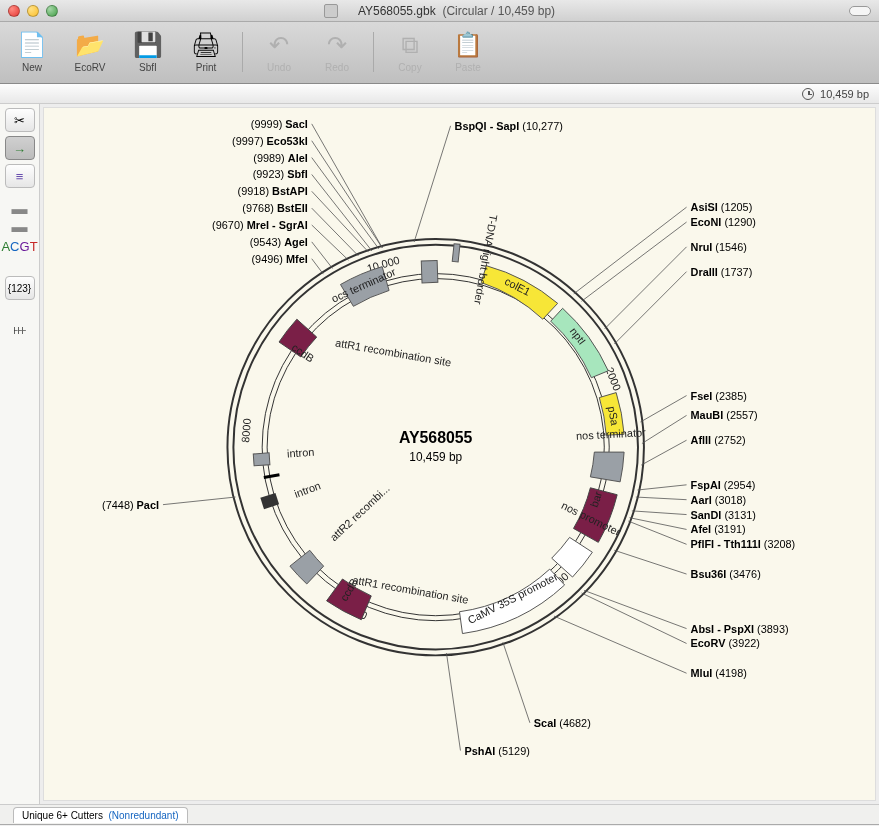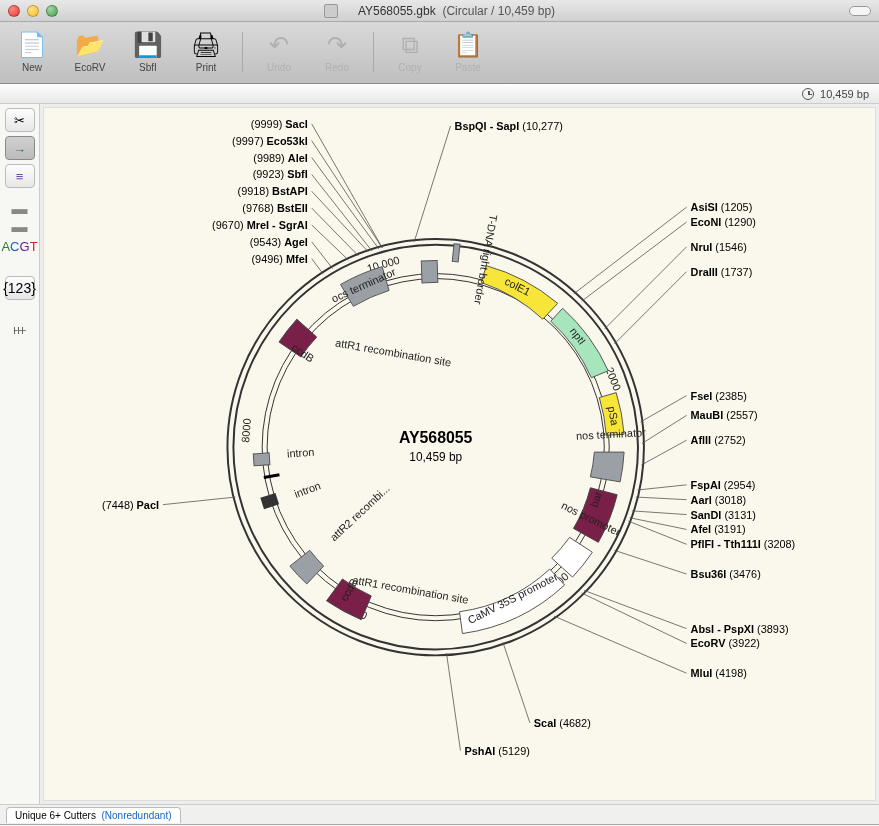--- a/index.html
+++ b/index.html
@@ -27,21 +27,21 @@
   .status-icon::before{content:"";position:absolute;left:5px;top:5px;width:4px;height:1.5px;background:#555;}
   .workspace{display:flex;height:700px;}
   .side-tools{width:40px;background:#f7f7f4;border-right:1px solid #ccc;display:flex;flex-direction:column;align-items:center;padding-top:4px;gap:4px;}
   .side-btn{width:30px;height:24px;border:1px solid #bbb;border-radius:4px;background:linear-gradient(#fefefe,#e6e6e6);display:flex;align-items:center;justify-content:center;font-size:13px;cursor:pointer;}
   .side-btn.active{background:linear-gradient(#d0d0d0,#bcbcbc);border-color:#888;}
   .side-sep{height:10px;}
   .acgt{font-size:13px;letter-spacing:0;}
   .acgt .a{color:#2e7d32;}.acgt .c{color:#1565c0;}.acgt .g{color:#6a1b9a;}.acgt .t{color:#c62828;}
   .canvas-wrap{flex:1;background:#faf8ec;position:relative;border:1px solid #ddd;margin:3px;}
   .plasmid-svg{position:absolute;inset:0;}
-  .bottom-tabs-row{height:20px;background:#f0f0ee;border-top:1px solid #ccc;display:flex;align-items:center;padding-left:6px;gap:8px;font-size:10px;}
+  .bottom-tabs-row{height:20px;background:#f0f0ee;border-top:1px solid #ccc;display:flex;align-items:center;padding-left:13px;gap:8px;font-size:10px;}
   .nonred{color:#1565c0;}
   .bottom-bar{height:22px;background:linear-gradient(#f0f0f0,#d8d8d8);border-top:1px solid #aaa;display:flex;align-items:center;padding:0 8px;gap:0;}
   .enzyme-label{font-size:11px;}
   .enzyme-label .name{font-weight:700;}
   .enzyme-label .pos{font-weight:400;color:#444;}
   .feature-label{font-size:11px;fill:#222;}
   .center-title{font-size:16px;font-weight:700;text-anchor:middle;}
   .center-sub{font-size:12px;text-anchor:middle;}
 </style>
 </head>
@@ -118,21 +118,21 @@
         <span style="color:#6a4fb0">≡</span>
       </div>
     <div class="side-sep"></div>
     <div class="side-btn" style="border:none;background:none">
         <span style="font-size:16px;color:#888">▬<br>▬</span>
       </div>
     <div class="side-btn" style="border:none;background:none">
         <span class="acgt"><span class="a">A</span><span class="c">C</span><span class="g">G</span><span class="t">T</span></span>
       </div>
     <div class="side-sep"></div>
-    <div class="side-btn" style="font-size:14px">{123}</div>
+    <div class="side-btn" style="font-size:10px">{123}</div>
     <div class="side-sep"></div>
     <div class="side-btn" style="border:none;background:none;font-size:10px;letter-spacing:-1px">⊦⊦⊦</div>
   </div>
 
   <div class="canvas-wrap">
     <svg class="plasmid-svg" viewBox="0 0 838 700">
       <g transform="translate(395,342)">
 
         <circle r="210" fill="none" stroke="#333" stroke-width="2"></circle>
         <circle r="204" fill="none" stroke="#333" stroke-width="2"></circle>

